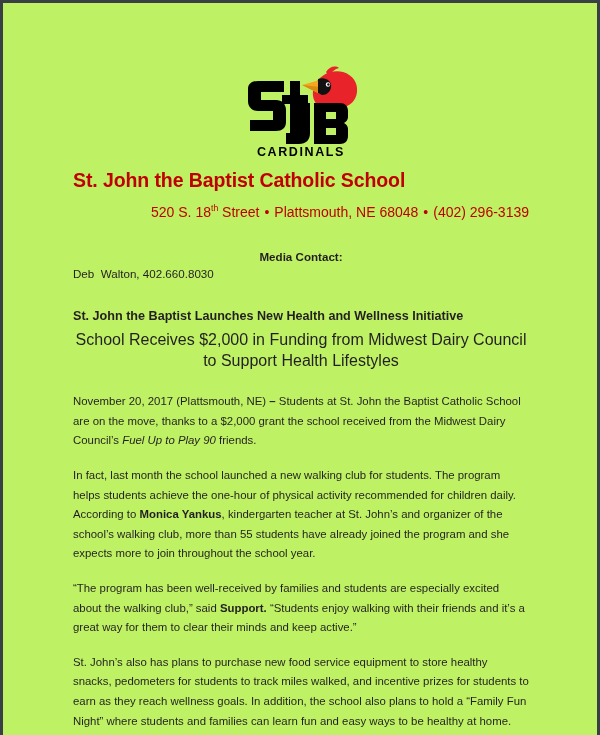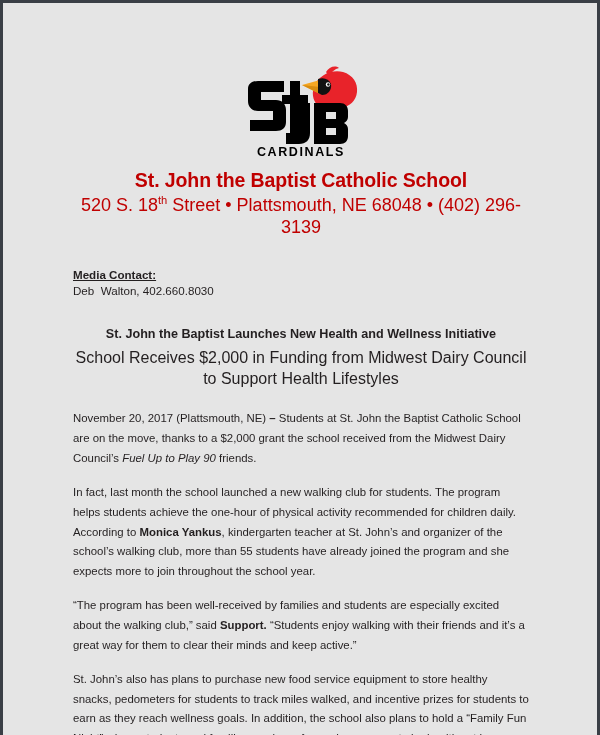--- a/index.html
+++ b/index.html
@@ -7,21 +7,21 @@
     padding: 0;
     background: #ffffff;
   }
   body {
     font-family: "Liberation Sans", sans-serif;
   }
   .page {
     position: relative;
     width: 600px;
     height: 735px;
-    background: #e5e5e5;
+    background: #bef264;
     box-sizing: border-box;
     border-left: 3px solid #3a3f46;
     border-top: 3px solid #3a3f46;
     border-right: 3px solid #3a3f46;
     overflow: hidden;
   }
   .content {
     padding: 0 68px 0 70px;
     box-sizing: border-box;
   }
@@ -34,33 +34,32 @@
   }
   .logo {
     position: relative;
     width: 122px;
     height: 94px;
   }
   .logo svg { display: block; }
 
   
   .school-name {
-    text-align: center;
     color: #C00000;
     font-weight: bold;
     font-size: 19.5px;
     letter-spacing: -0.1px;
     margin-top: 10px;
     line-height: 1.15;
   }
   .school-address {
-    text-align: center;
+    text-align: right;
     color: #C00000;
-    font-size: 18px;
-    margin-top: 4px;
+    font-size: 14px;
+    margin-top: 13px;
     line-height: 1.2;
   }
   .school-address sup {
     font-size: 0.62em;
     vertical-align: super;
     line-height: 0;
   }
   .addr-sep {
     display: inline-block;
     padding: 0 5px;
@@ -68,31 +67,31 @@
 
   
   .media-block {
     margin-top: 28px;
     font-size: 11.6px;
     color: #231f20;
     line-height: 1.42;
   }
   .media-label {
     font-weight: bold;
-    text-decoration: underline;
+    text-align: center;
   }
   .media-line { white-space: pre; }
   .media-email {
     color: #2b5faa;
     text-decoration: underline;
   }
 
   
   .headline {
-    text-align: center;
+    text-align: left;
     font-weight: bold;
     font-size: 12.6px;
     color: #231f20;
     margin-top: 26px;
     line-height: 1.3;
   }
   .subheadline {
     text-align: center;
     font-size: 16px;
     color: #231f20;

